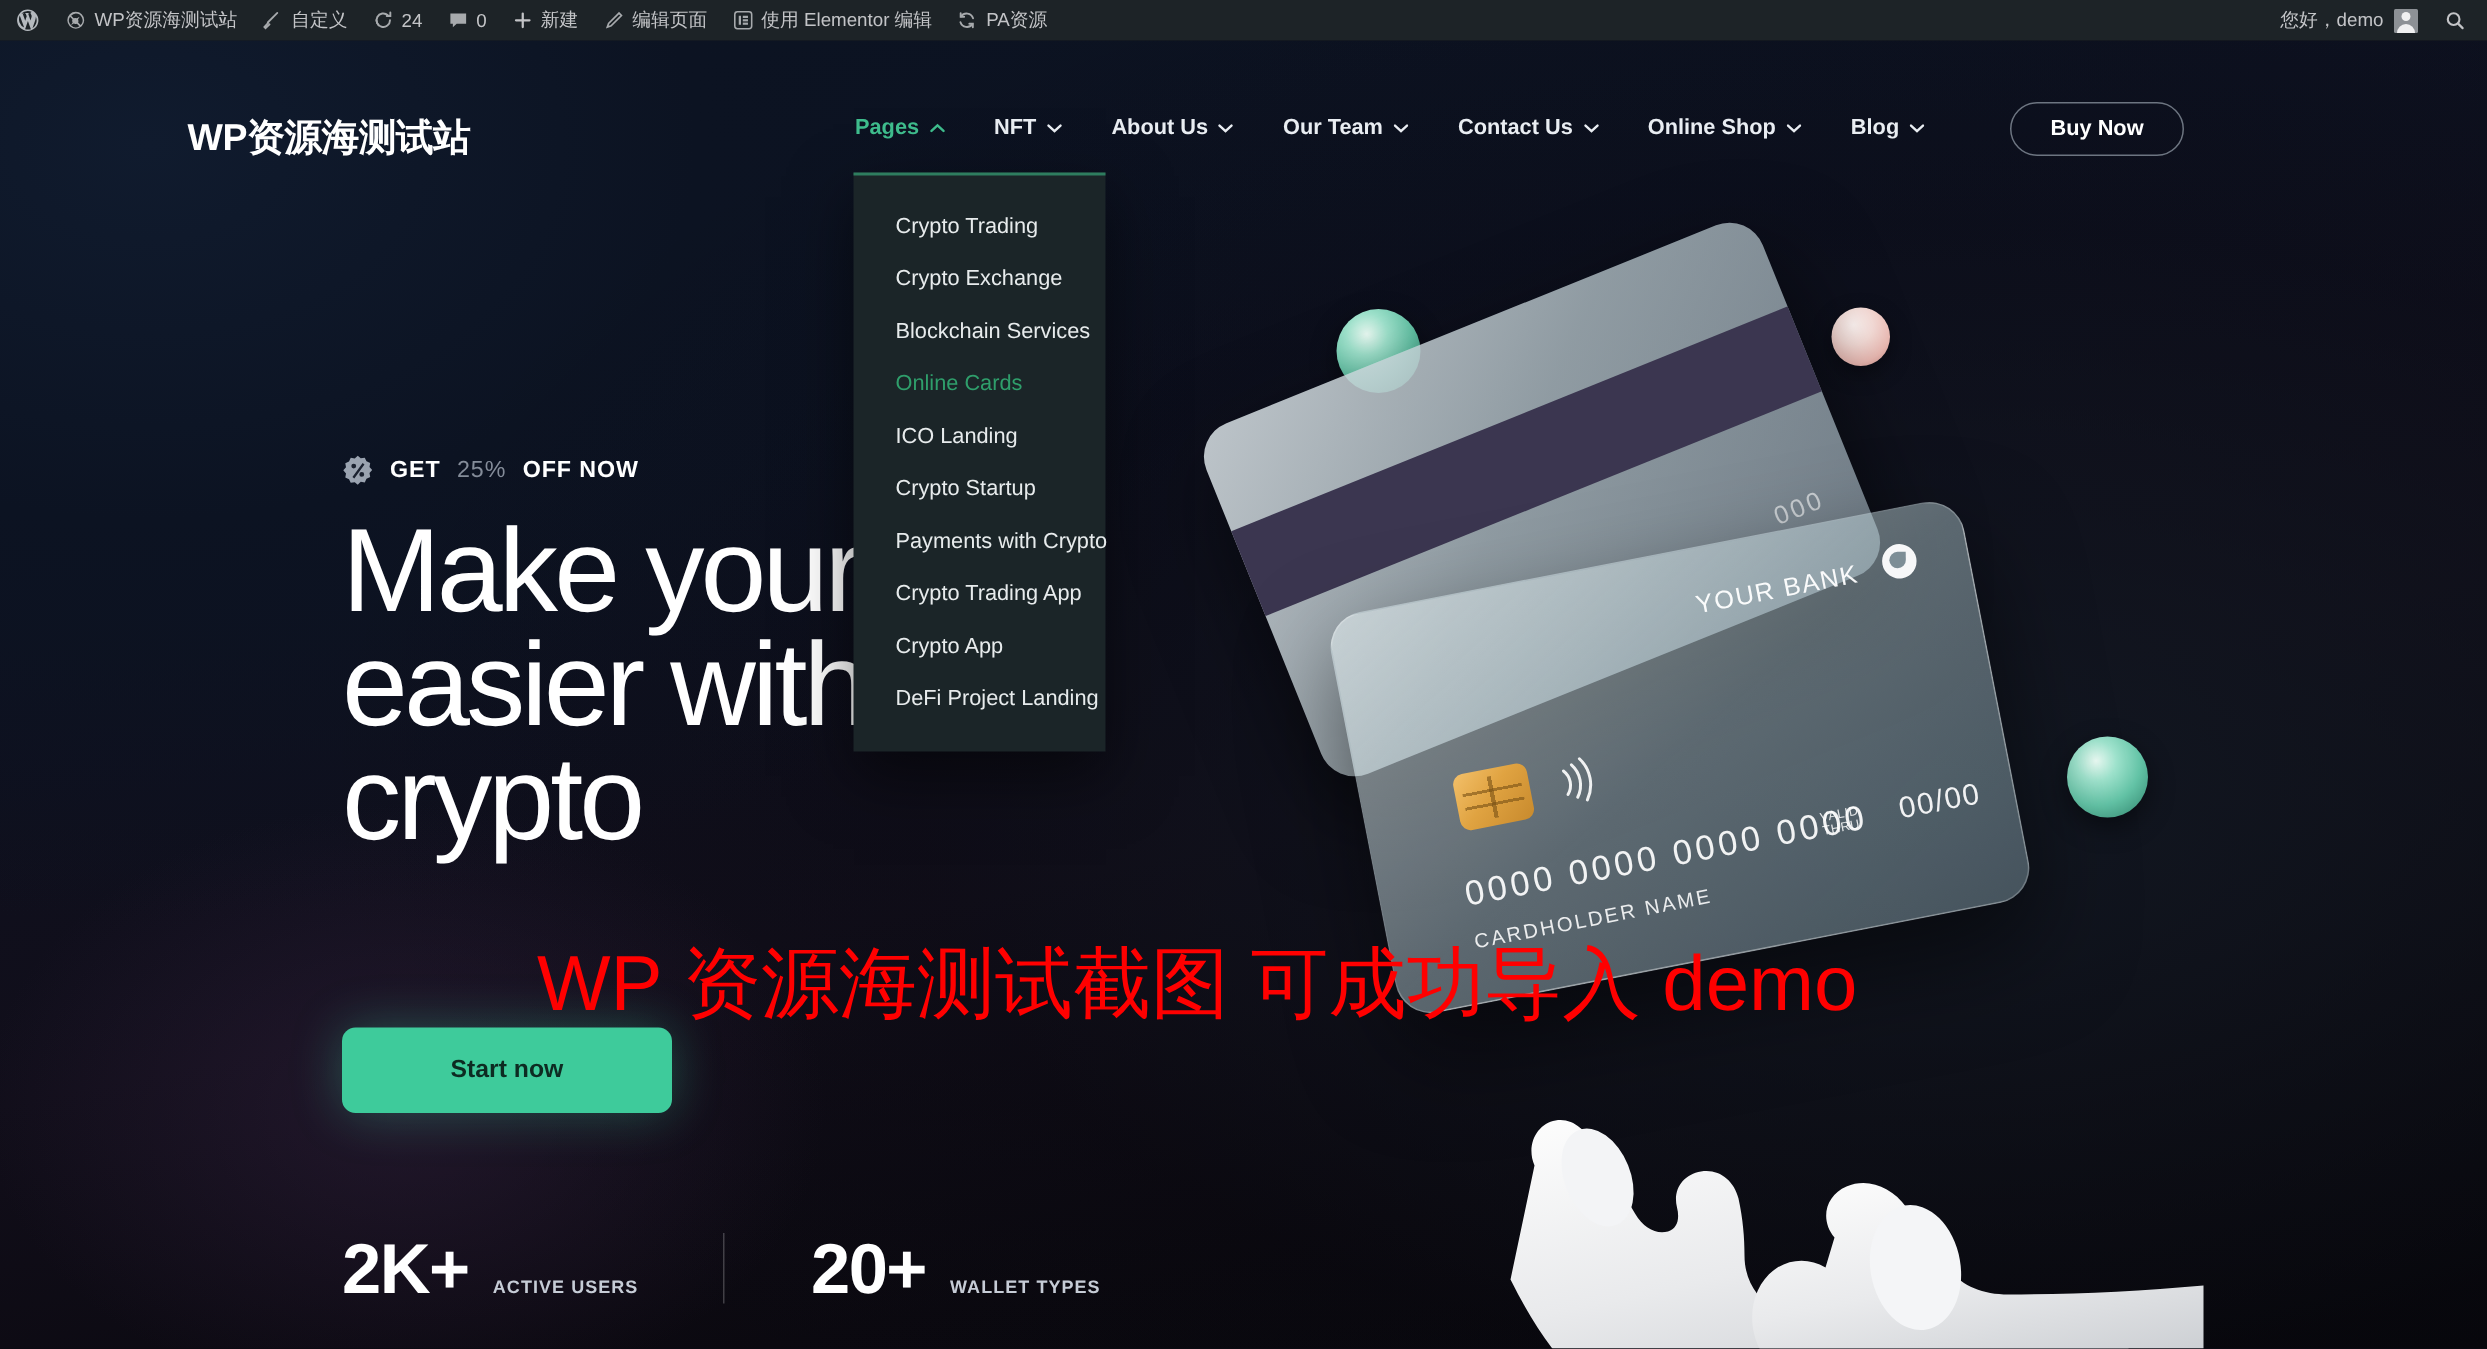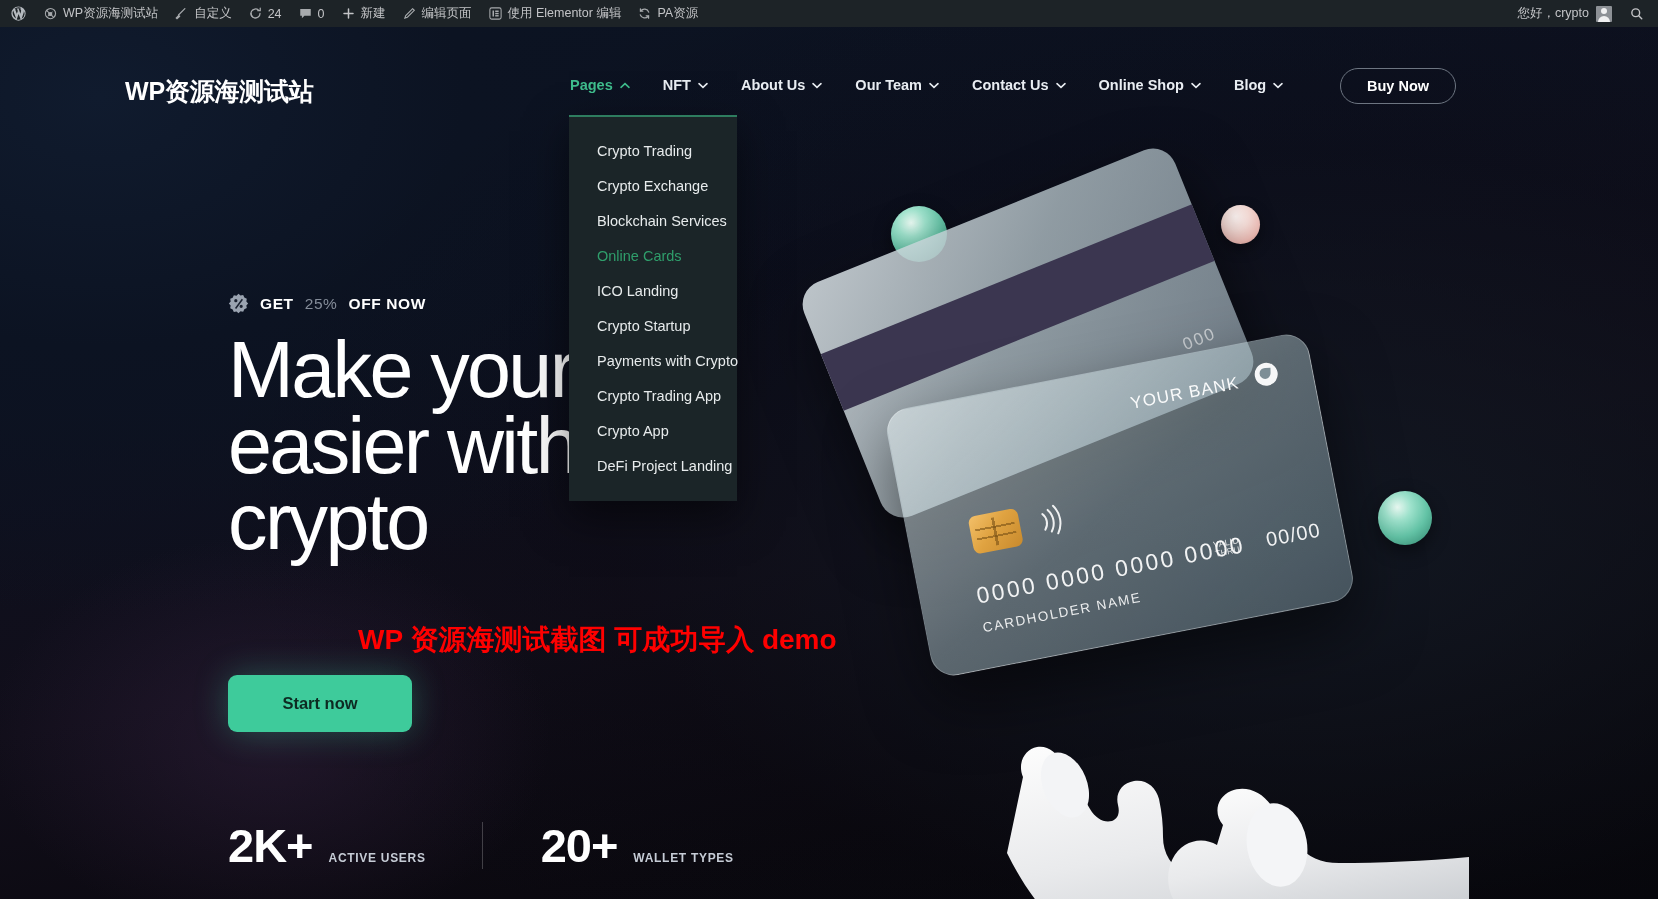--- a/index.html
+++ b/index.html
@@ -95,35 +95,35 @@
     padding:16px 0 18px 0; z-index:70;
     box-shadow:0 16px 40px rgba(0,0,0,.5);
   }
   .dd-item {
     padding:9.5px 0 9.5px 28px;
     color:#e7ebec; font-size:14.5px; cursor:pointer; white-space:nowrap;
   }
   .dd-item.active { color:#2f9e6b; }
 
   
-  #hero-left { position:absolute; left:228px; top:266px; width:560px; z-index:20; }
+  #hero-left { position:absolute; left:228px; top:276px; width:560px; z-index:20; }
   #promo-badge { display:flex; align-items:center; gap:11px; margin-bottom:18px; }
   #promo-icon {
     width:21px; height:21px; flex:none; color:#b9c0cb;
   }
   #promo-icon svg { width:21px; height:21px; display:block; }
   .promo-text { font-size:15.5px; font-weight:bold; letter-spacing:.6px; color:#ffffff; }
   .promo-pct { color:#848c99; font-weight:normal; }
   #hero-title {
     font-size:79px; line-height:.96; font-weight:normal;
     color:#ffffff; letter-spacing:-2.6px; white-space:pre-line;
   }
   #start-now {
     position:absolute; left:0px; top:382px;
-    width:184px; padding:19px 0; text-align:center;
+    width:220px; padding:19px 0; text-align:center;
     background:#3ecb9b; color:#0d2b22;
     font-size:16.5px; font-weight:bold; border-radius:9px;
     cursor:pointer; box-shadow:0 0 34px rgba(62,203,155,.33);
   }
 
   
   #stats {
     position:absolute; left:228px; top:795px; display:flex; align-items:flex-end; z-index:20;
   }
   .stat { display:flex; align-items:baseline; gap:16px; padding-right:56px; }
@@ -227,21 +227,21 @@
     font-size:20px; letter-spacing:1px; color:rgba(255,255,255,.92);
   }
 
   
   #hand { position:absolute; left:905px; top:630px; width:640px; height:300px; }
   #hand svg { width:640px; height:300px; display:block; }
 
   
   #watermark {
     position:absolute; left:358px; top:594px; z-index:200;
-    color:#ff0000; font-size:28px; font-weight:bold;
+    color:#ff0000; font-size:52px; font-weight:normal;
     white-space:nowrap; letter-spacing:0px;
   }
 </style>
 </head>
 <body>
 
 <div id="admin-bar">
 
   <div class="ab-group">
 
@@ -330,21 +330,21 @@
             <path d="M4.4 11.8A6 6 0 0 0 15 13.4"></path>
             <path d="M4.6 3.8v3.1h3.1M15.4 16.2v-3.1h-3.1"></path>
           </svg>
       </span>
       <span>PA资源</span>
     </div>
   </div>
 
   <div id="admin-bar-right">
     <div class="ab-howdy">
-      <span>您好，crypto</span>
+      <span>您好，demo</span>
       <span class="ab-avatar"></span>
     </div>
     <div class="ab-search">
       <span class="ab-icn">
         <svg viewBox="0 0 20 20" fill="none" stroke="#c3c4c7" stroke-width="1.9" stroke-linecap="round">
             <circle cx="9" cy="9" r="5.2"></circle>
             <path d="M13 13l4 4"></path>
           </svg>
       </span>
     </div>

